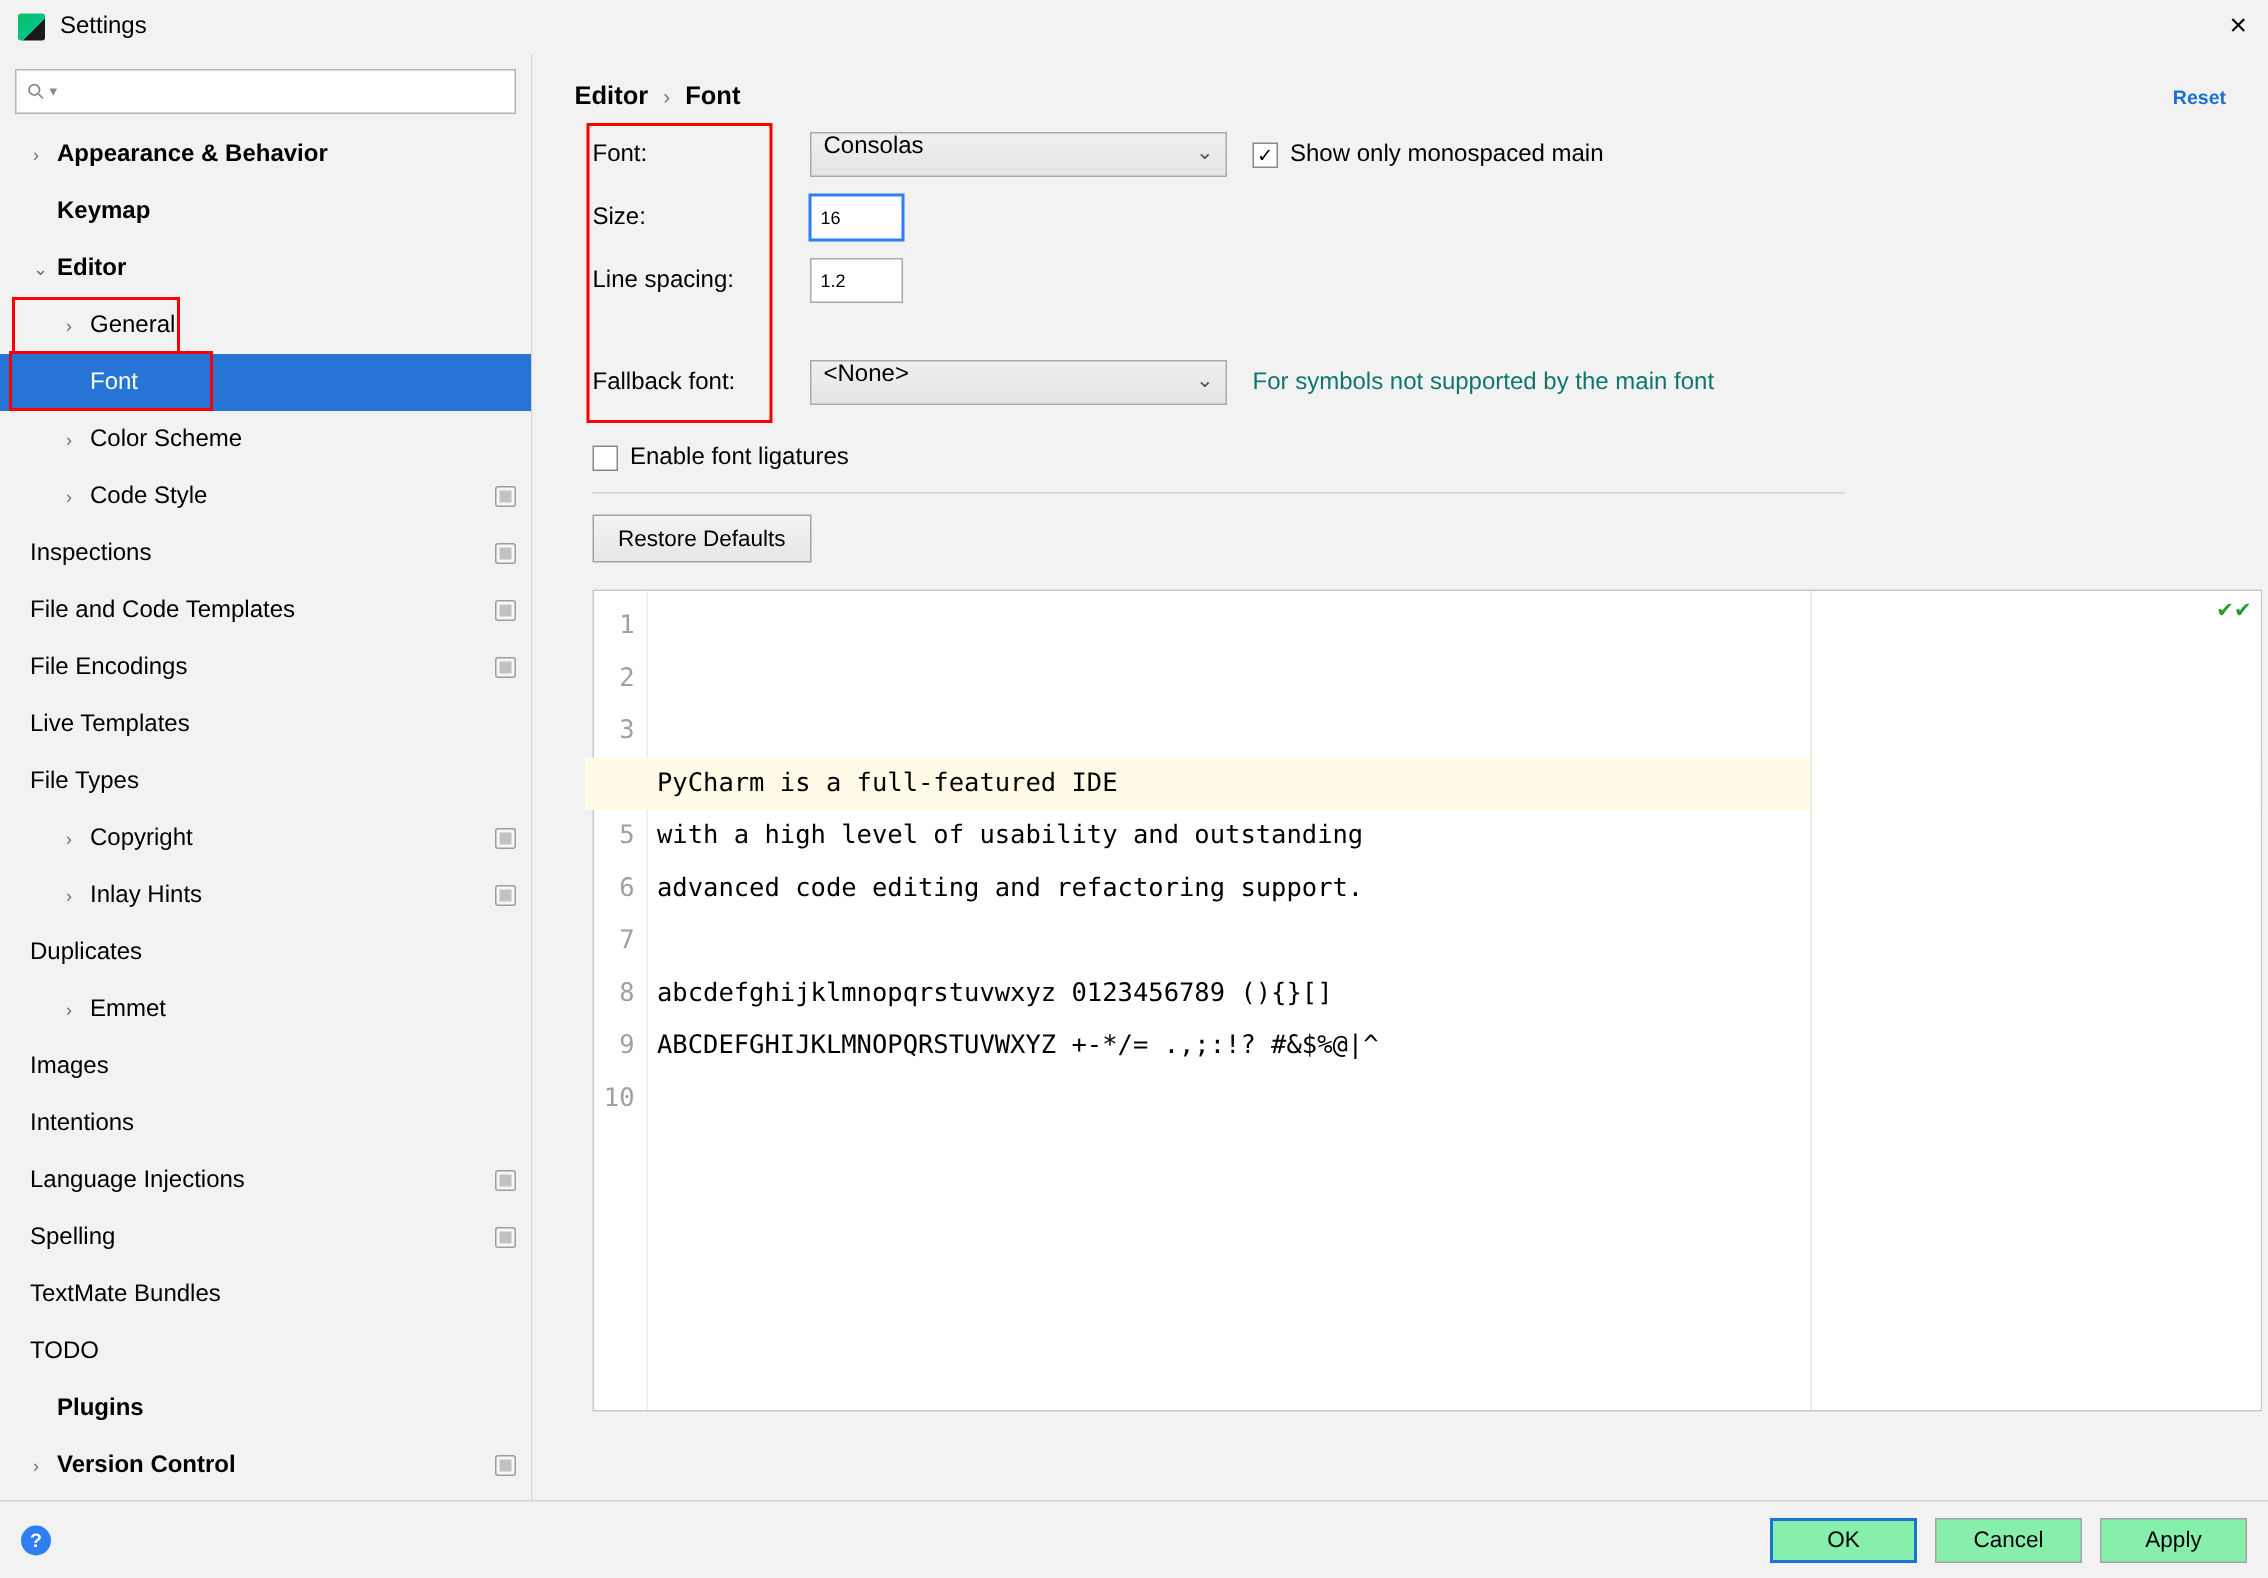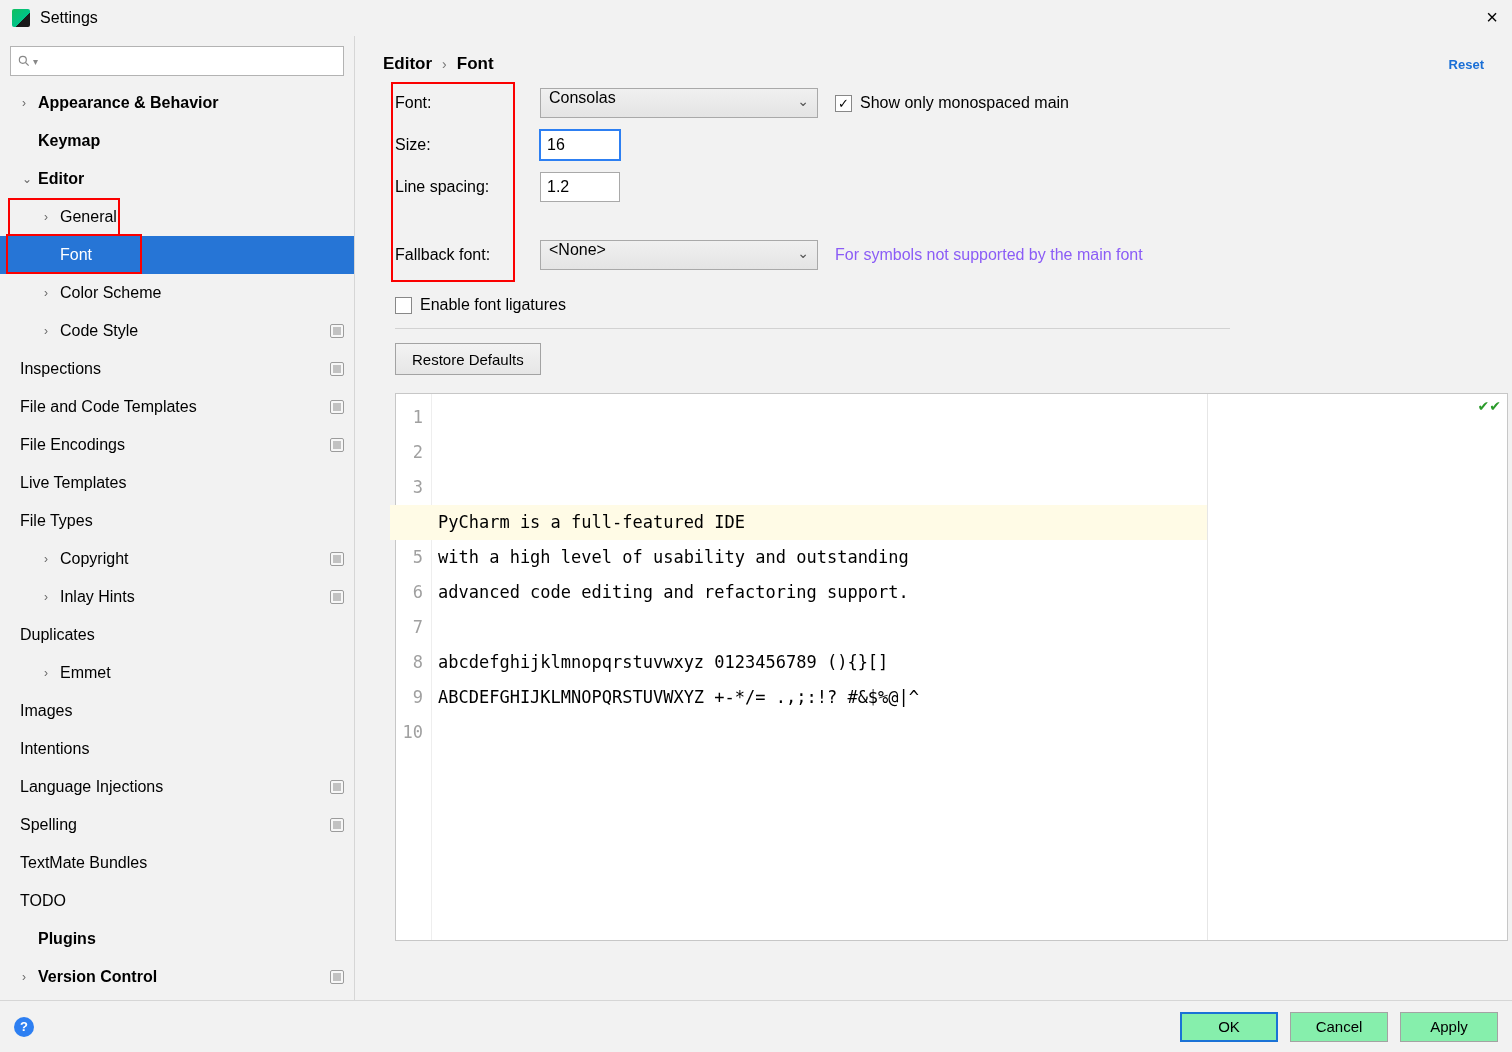--- a/index.html
+++ b/index.html
@@ -155,39 +155,39 @@
     width: 278px;
     appearance: none;
     position: relative;
   }
   .combo::after {
     content: "⌄";
     position: absolute; right: 8px; top: 4px; color: #555; font-size: 14px;
   }
   .text-input {
     height: 30px;
-    width: 80px;
+    width: 62px;
     border: 1px solid #a9a9a9;
     background: #fff;
-    font-size: 16px;
+    font-size: 12px;
     padding: 0 6px;
   }
   .text-input.focused {
     border: 1px solid #2d7ff2;
     outline: 1px solid #2d7ff2;
   }
   .checkbox-row {
     display: flex; align-items: center; gap: 8px; font-size: 16px;
   }
   .chk {
     width: 17px; height: 17px; border: 1px solid #888; background: #fff;
     display:inline-flex; align-items:center; justify-content:center;
     font-size: 13px; color: #000;
   }
-  .hint { color: #8b5cf6; font-size: 16px; }
+  .hint { color: #0f766e; font-size: 16px; }
   .ligatures-row { margin-top: 26px; display:flex; align-items:center; gap:8px; font-size:16px; }
   .divider { height:1px; background:#d2d2d2; margin: 14px 0 14px 0; width: 835px; }
   .restore-btn {
     height: 32px;
     padding: 0 16px;
     border: 1px solid #a3a3a3;
     background: linear-gradient(#f3f3f3,#e6e6e6);
     font-size: 15px;
   }
   .preview {

